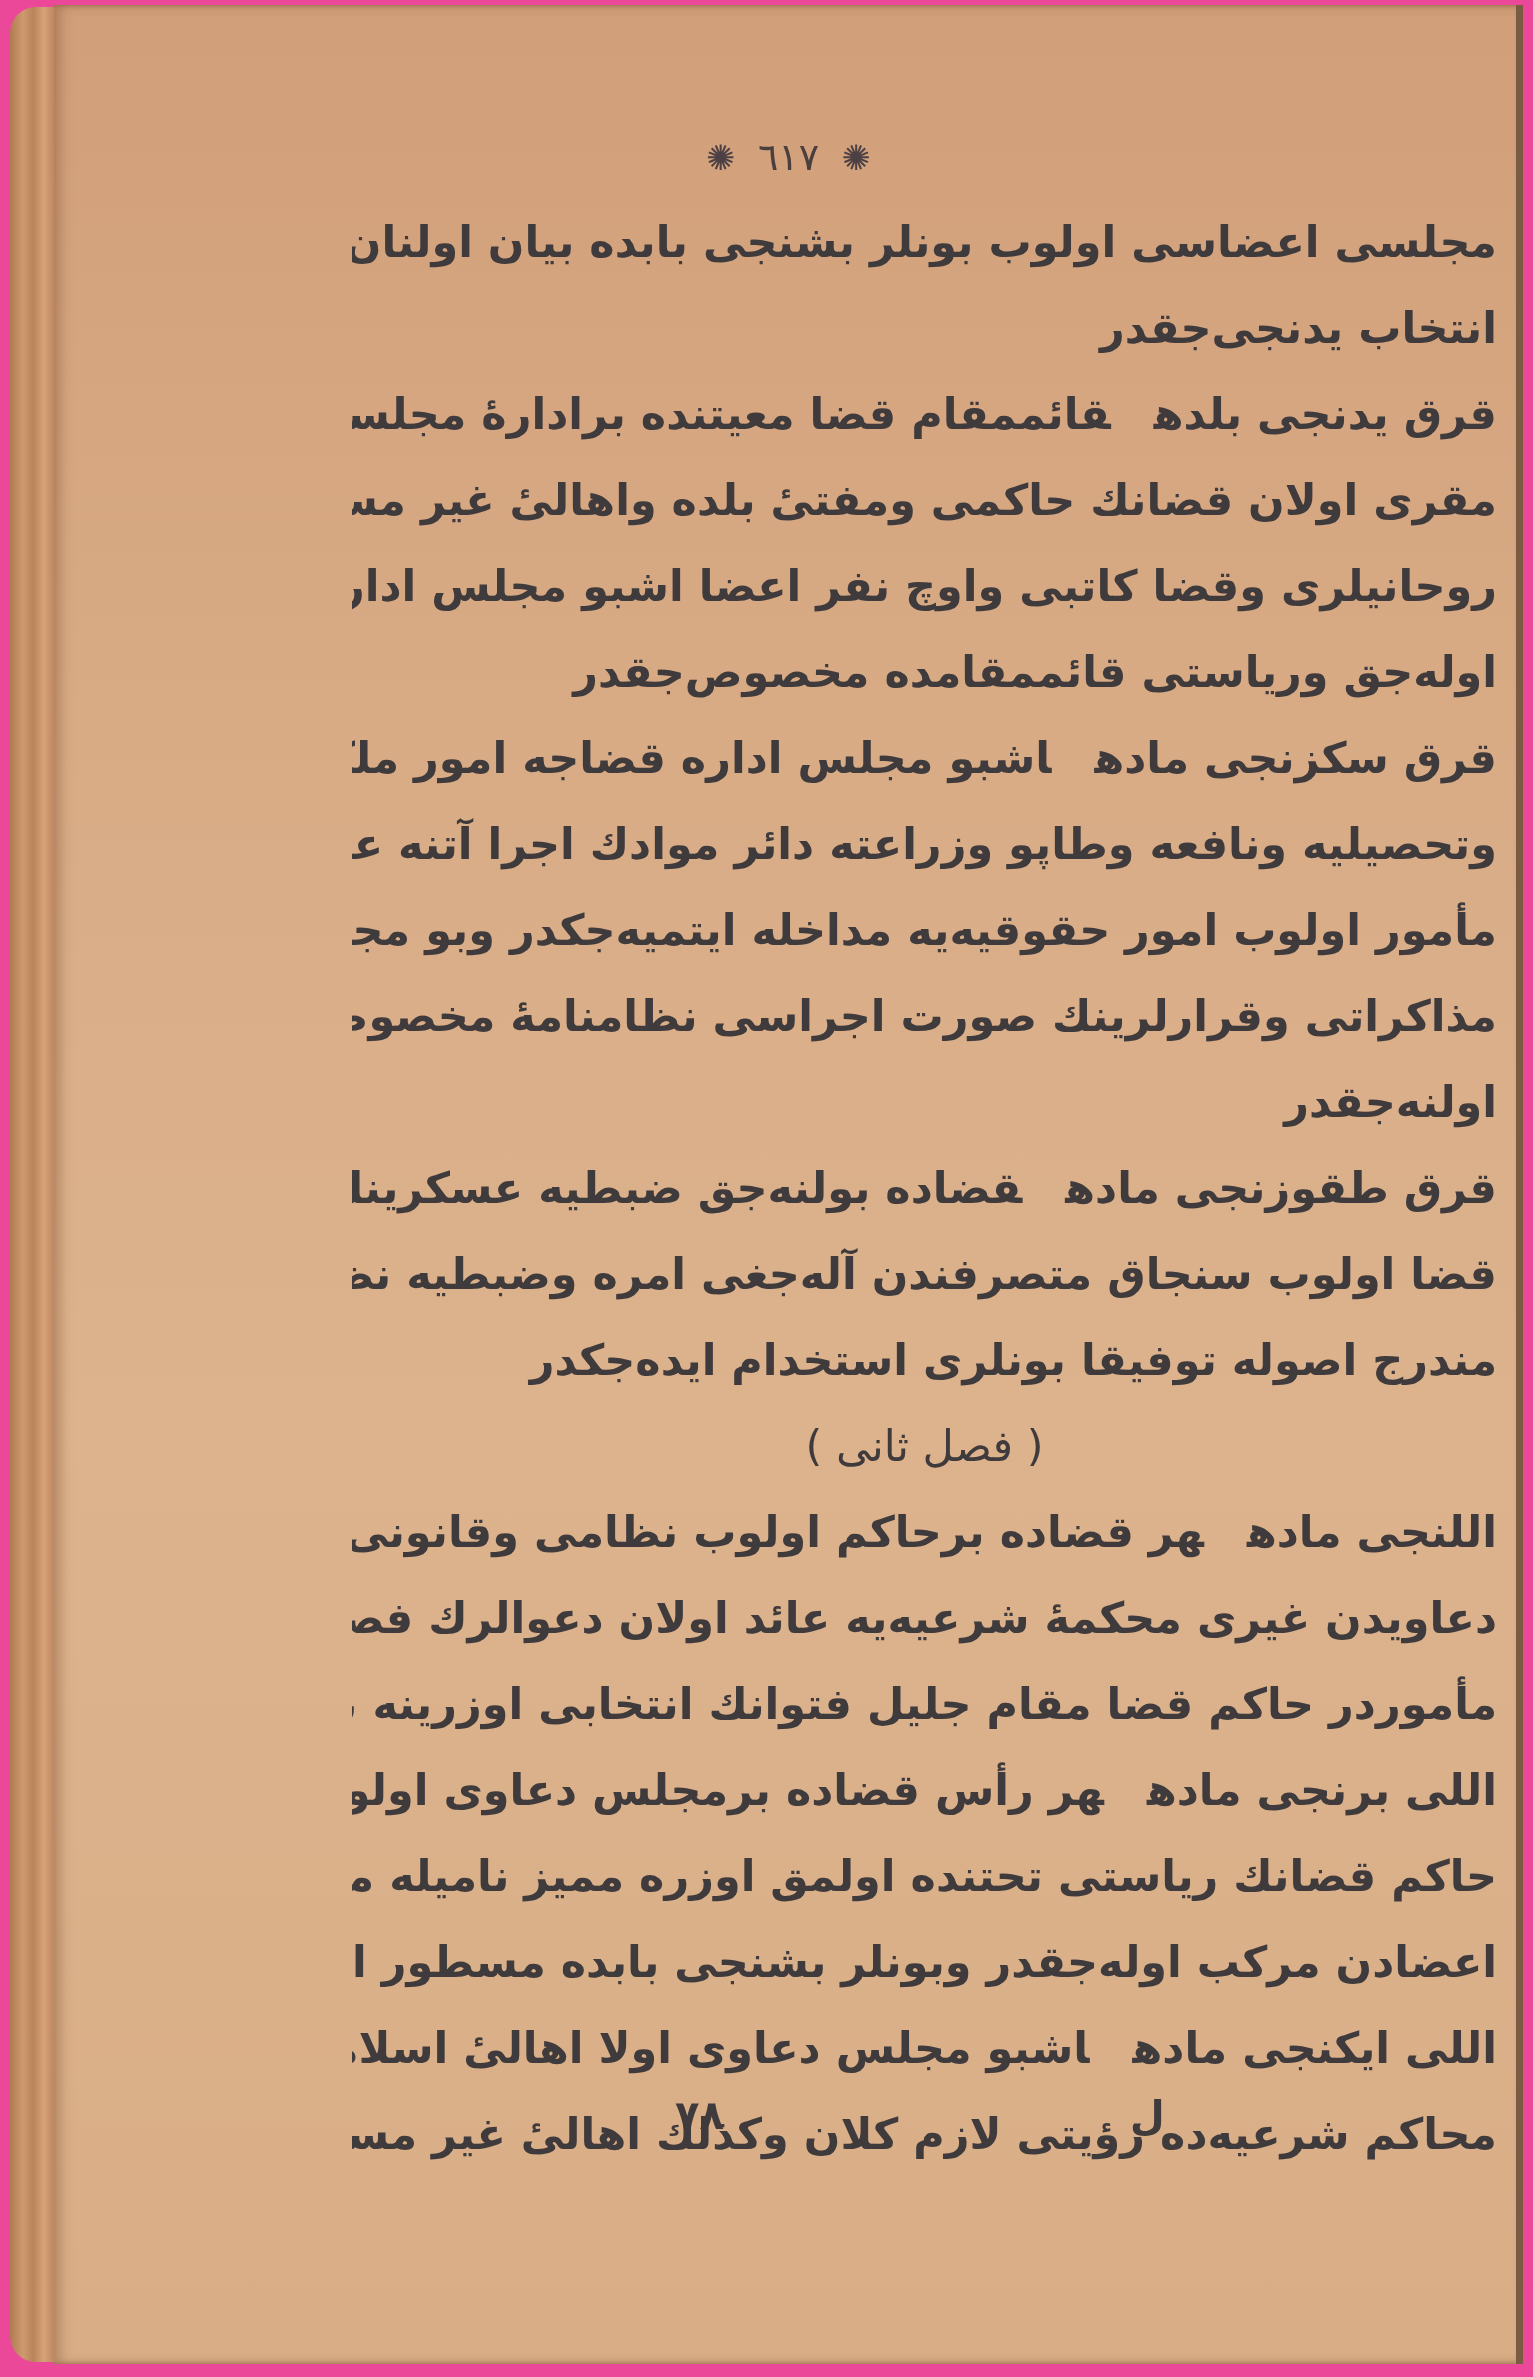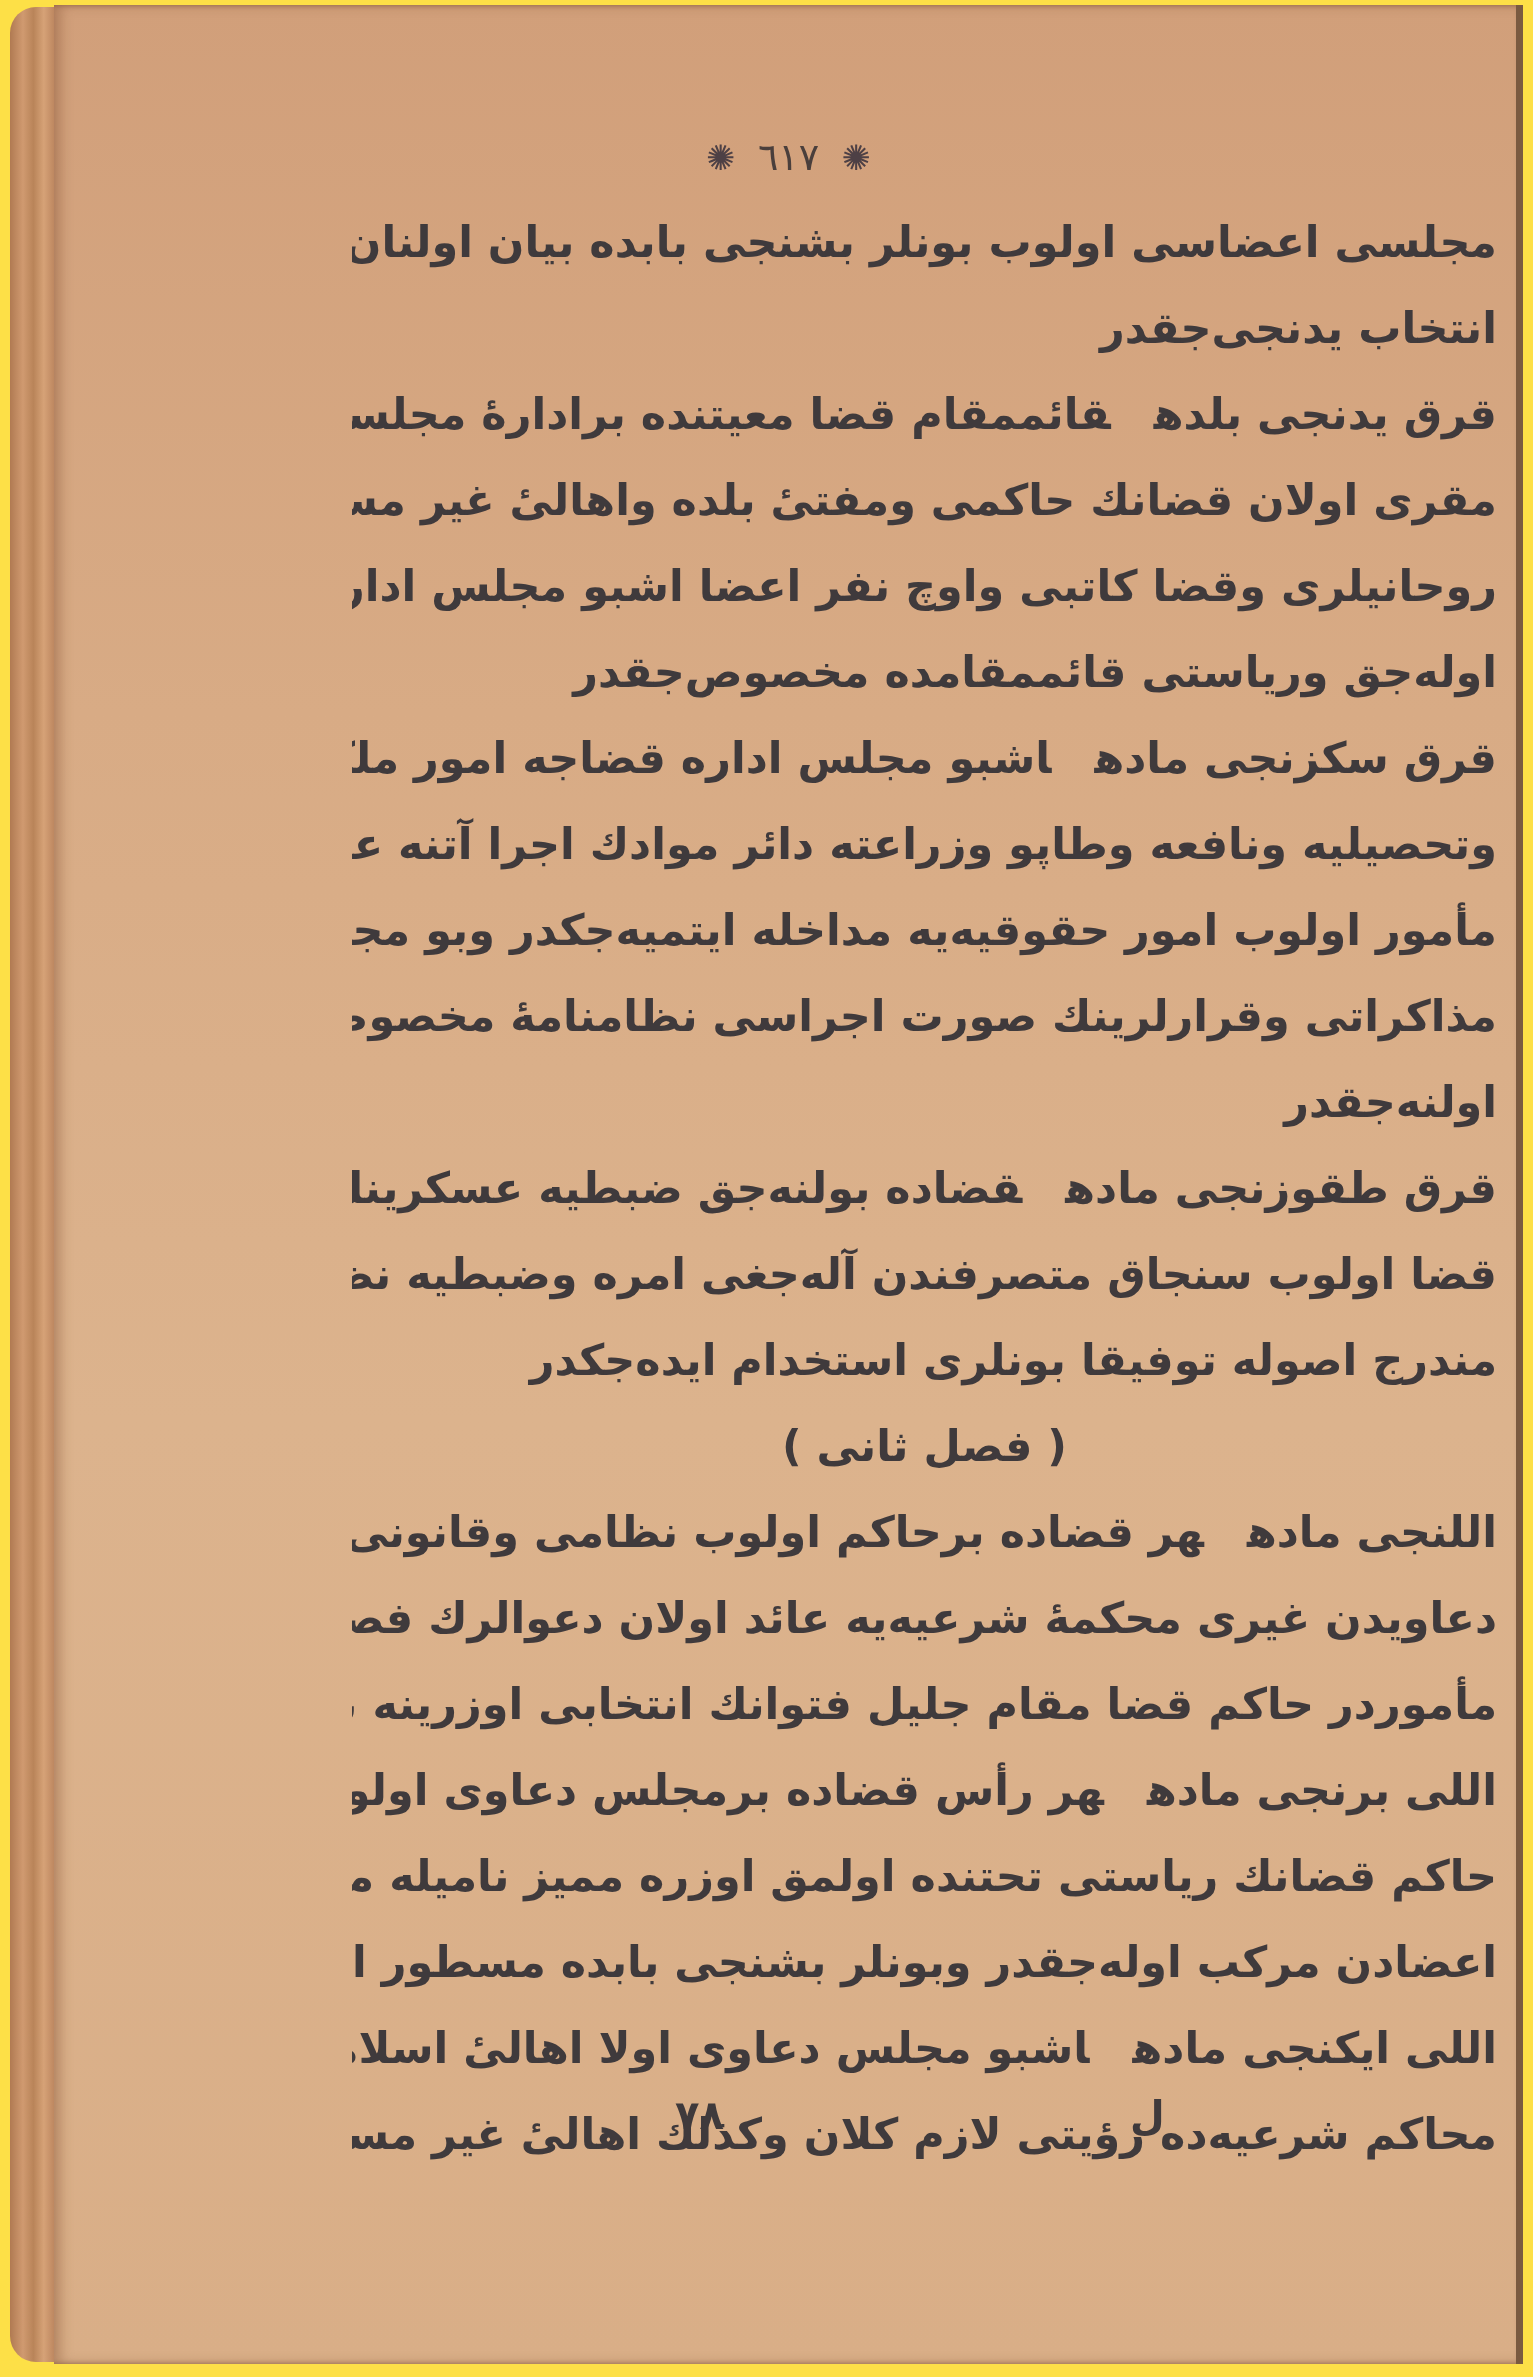--- a/index.html
+++ b/index.html
@@ -7,21 +7,21 @@
       padding: 0;
       width: 1534px;
       height: 2377px;
       background: #1f1f24;
       overflow: hidden;
     }
     .scan {
       position: relative;
       width: 1534px;
       height: 2377px;
-      background: #fde047;
+      background: #ec4899;
     }
     .page-edges {
       position: absolute;
       left: 10.4px;
       top: 7px;
       width: 52px;
       height: 2355px;
       background: linear-gradient(90deg, #b07a52 0%, #d09a70 25%, #b98459 45%, #d6a277 65%, #bd8760 85%, #a87450 100%);
       border-radius: 26px 0 0 26px;
     }
@@ -79,21 +79,21 @@
       text-align-last: justify;
       height: 86px;
       overflow: hidden;
     }
     .line.short {
       text-align-last: right;
     }
     .line.center {
       text-align: center;
       text-align-last: center;
-      font-weight: bold;
+      font-weight: normal;
     }
     .madde {
       margin-left: 43px;
     }
     .footer {
       position: absolute;
       top: 2087px;
       left: 0;
       width: 100%;
       font-family: "DejaVu Sans", sans-serif;

